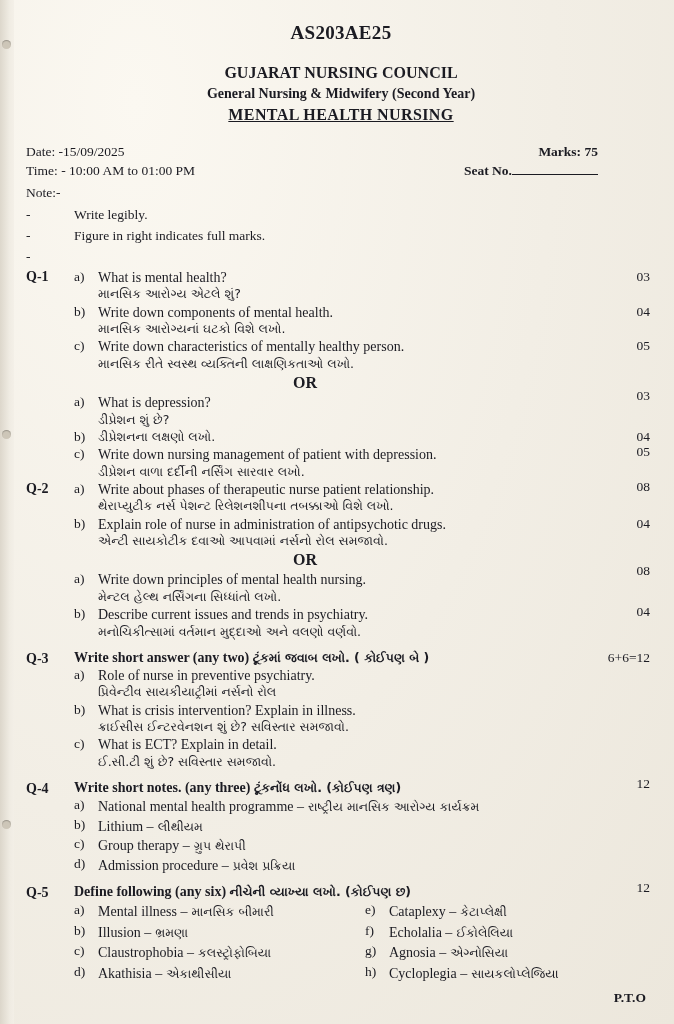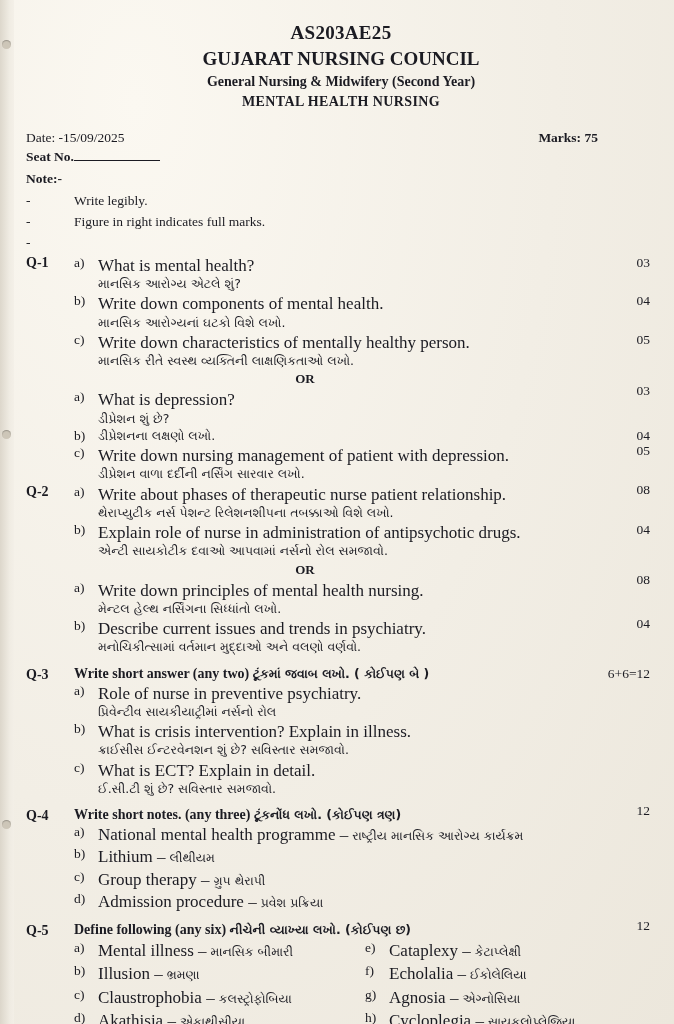--- a/index.html
+++ b/index.html
@@ -46,52 +46,53 @@
 
   
   .hdr { text-align: center; }
   .hdr .code {
     font-weight: bold;
     font-size: 19px;
     letter-spacing: .3px;
   }
   .hdr .council {
     font-weight: bold;
-    font-size: 19px;
-    margin-top: 4px;
+    font-size: 16px;
+    margin-top: 20px;
   }
   .hdr .course {
     font-weight: bold;
     font-size: 14px;
     margin-top: 4px;
   }
   .hdr .subject {
     font-weight: bold;
-    font-size: 14px;
+    font-size: 16px;
     margin-top: 4px;
+    text-decoration: underline;
     letter-spacing: .4px;
   }
 
   
   .meta {
     margin-top: 20px;
     font-size: 13.5px;
   }
   .meta-row {
     display: flex;
     justify-content: space-between;
     align-items: baseline;
     margin-bottom: 3px;
   }
   .meta-left { font-weight: normal; }
   .meta-right { font-weight: bold; padding-right: 58px; }
   .seatline { border-bottom: 1px solid #1b1b22; display: inline-block; width: 86px; }
 
   .note-label {
-    font-weight: bold;
+    font-weight: normal;
     font-size: 13.5px;
     margin-top: 6px;
   }
   .note-list { margin-top: 4px; }
   .note-item {
     display: flex;
     font-size: 13.5px;
     line-height: 1.55;
   }
   .note-dash { width: 48px; }
@@ -122,38 +123,38 @@
     display: flex;
     margin-top: 1px;
   }
   .sub-lbl {
     width: 24px;
     flex: 0 0 24px;
     font-size: 13.5px;
   }
   .sub-txt { flex: 1 1 auto; }
   .en {
-    font-size: 17px;
+    font-size: 14px;
     line-height: 1.25;
   }
   .gu {
     font-size: 12.5px;
     line-height: 1.3;
     font-family: "DejaVu Sans", sans-serif;
   }
   .marks {
     position: absolute;
     right: 6px;
     font-size: 13.5px;
     font-weight: normal;
   }
   .or {
     text-align: center;
     font-weight: bold;
-    font-size: 13px;
+    font-size: 16px;
     margin: 2px 0 2px 0;
     padding-right: 120px;
   }
   .spacer10 { height: 10px; }
 
   .two-col {
     display: flex;
   }
   .two-col .col { width: 50%; }
   .two-col .col .sub { margin-top: 2px; }
@@ -185,20 +186,21 @@
       <div class="course">General Nursing &amp; Midwifery (Second Year)</div>
       <div class="subject">MENTAL HEALTH NURSING</div>
     </div>
 
     <div class="meta">
       <div class="meta-row">
         <div class="meta-left">Date: -15/09/2025</div>
         <div class="meta-right">Marks: 75</div>
       </div>
       <div class="meta-row">
+        <div class="meta-left">Time: - 10:00 AM to 01:00 PM</div>
         <div class="meta-right">
           <span>Seat No.</span><span class="seatline"></span>
         </div>
       </div>
     </div>
 
     <div class="note-label">Note:-</div>
     <div class="note-list">
       <div class="note-item">
         <span class="note-dash">-</span>

